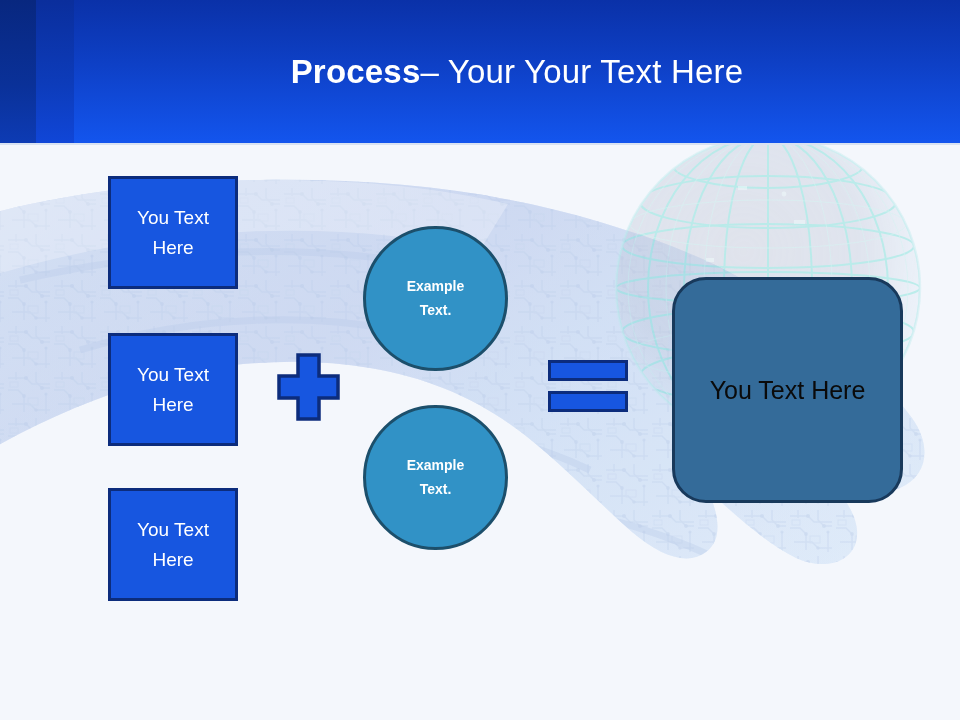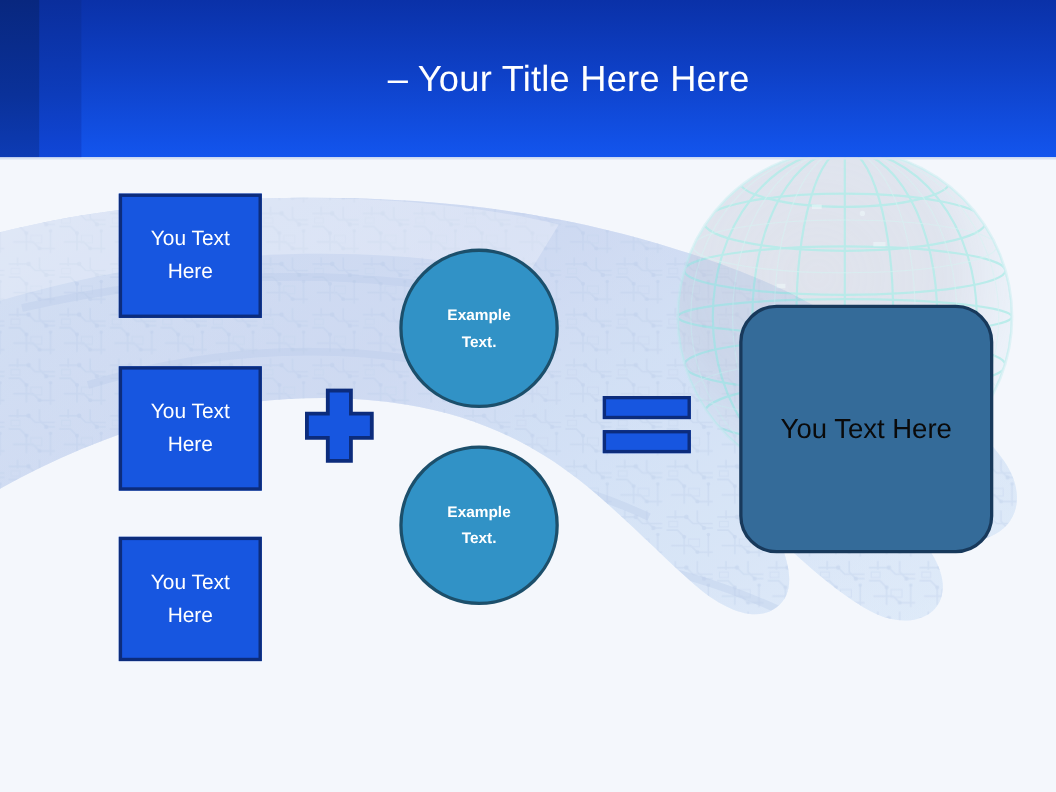--- a/index.html
+++ b/index.html
@@ -318,21 +318,22 @@
         </g>
         <circle cx="170" cy="160" r="152" fill="none" stroke="#BDE9EC" stroke-width="2.5" opacity="0.7"></circle>
       </svg>
     </div>
   </div>
 
   <div class="header">
     <div class="header-stripe-a"></div>
     <div class="header-stripe-b"></div>
     <div class="header-title">
-        <span class="rest"> – Your Title Here Here</span>
+      <span class="strong">Process</span>
+        <span class="rest"> – Your Your Text Here</span>
     </div>
   </div>
   <div class="header-underline"></div>
 
   <div class="tbox tbox-1">You Text Here</div>
   <div class="tbox tbox-2">You Text Here</div>
   <div class="tbox tbox-3">You Text Here</div>
 
   <div class="plus">
     <svg width="63" height="68" viewBox="0 0 63 68" xmlns="http://www.w3.org/2000/svg">

